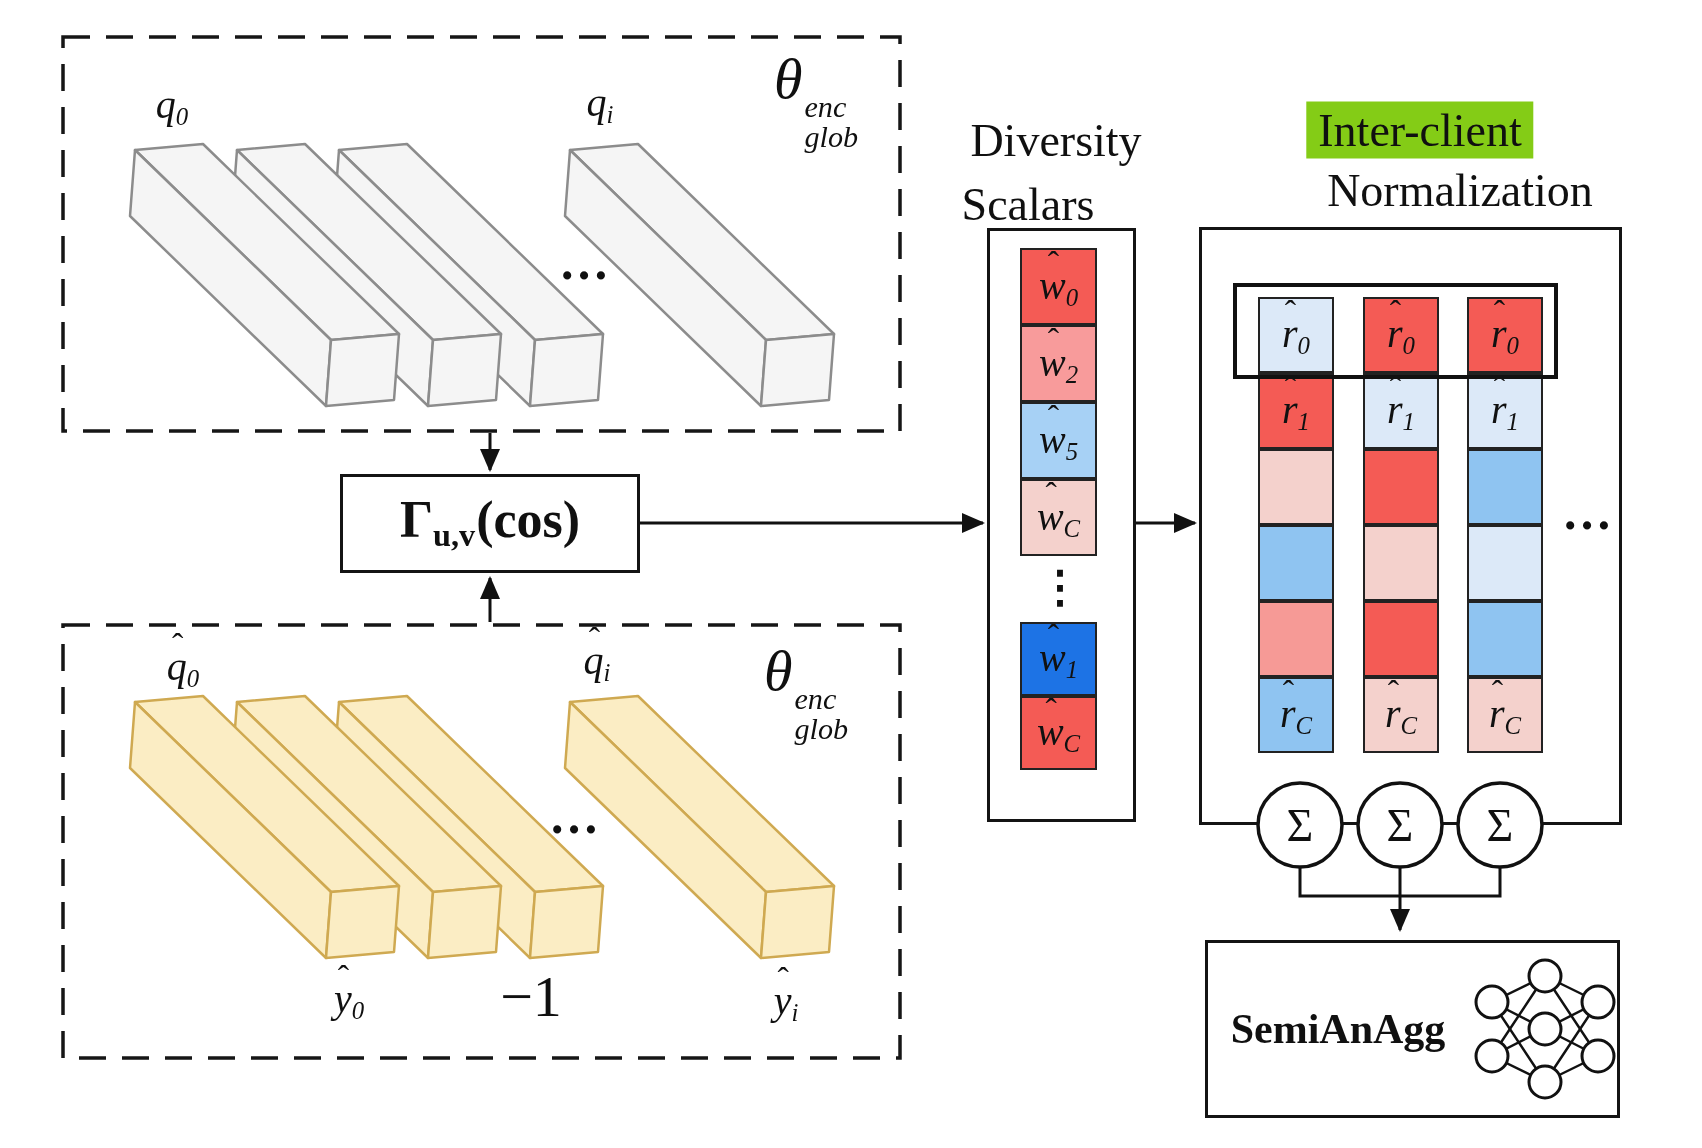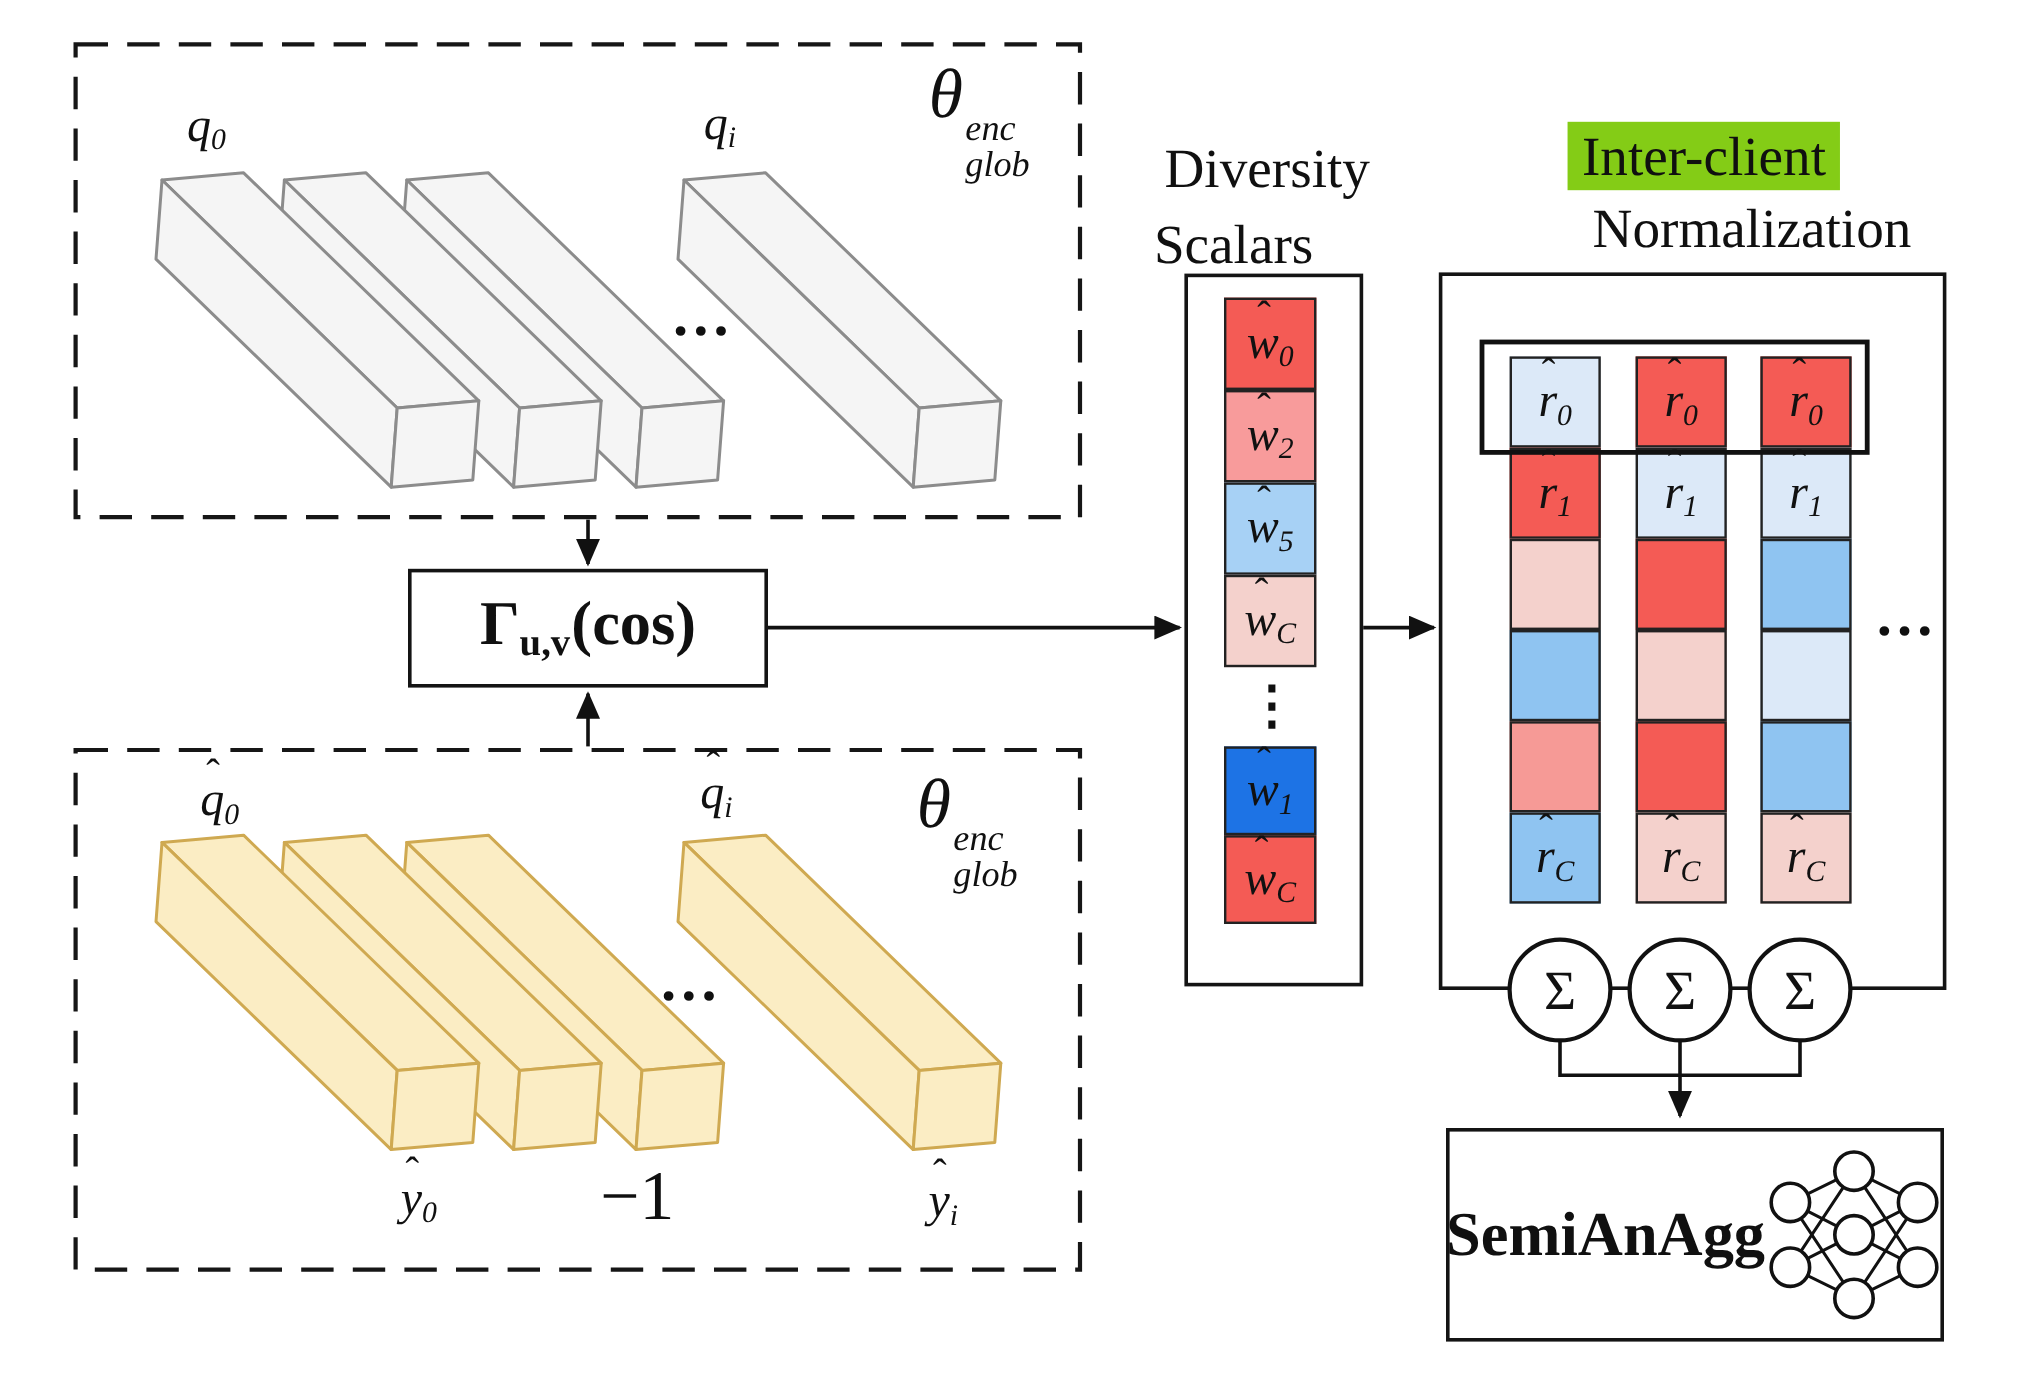--- a/index.html
+++ b/index.html
@@ -24,21 +24,21 @@
   .stack{display:inline-flex;flex-direction:column;align-items:flex-start;font-size:0.52em;
          line-height:1.0;vertical-align:-0.62em;font-style:italic;margin-left:2px;}
   .mpost{margin-left:1px;}
   .s54{font-size:40px;}
   .s58{font-size:58px;}
   .s52{font-size:52px;}
   .title{font-size:46px;}
   .ic-band{background:#84cc16;padding:2px 12px;}
   .dots-h{font-size:50px;font-weight:bold;letter-spacing:2px;}
   .dots-v{font-size:44px;font-weight:bold;line-height:0.9;}
-  .agg-label{font-size:52px;font-weight:bold;font-family:"Liberation Serif", serif;}
+  .agg-label{font-size:42px;font-weight:bold;font-family:"Liberation Serif", serif;}
 </style>
 </head>
 <body>
 
 <div class="canvas">
 
   <svg class="layer-low" width="1702" height="1148" viewBox="0 0 1702 1148">
     <rect x="63" y="37" width="837" height="394" fill="none" stroke="#161616" stroke-width="3.5" stroke-dasharray="27 16"></rect>
     <rect x="63" y="625" width="837" height="433" fill="none" stroke="#161616" stroke-width="3.5" stroke-dasharray="27 16"></rect>
     <g id="bars-anchor">

